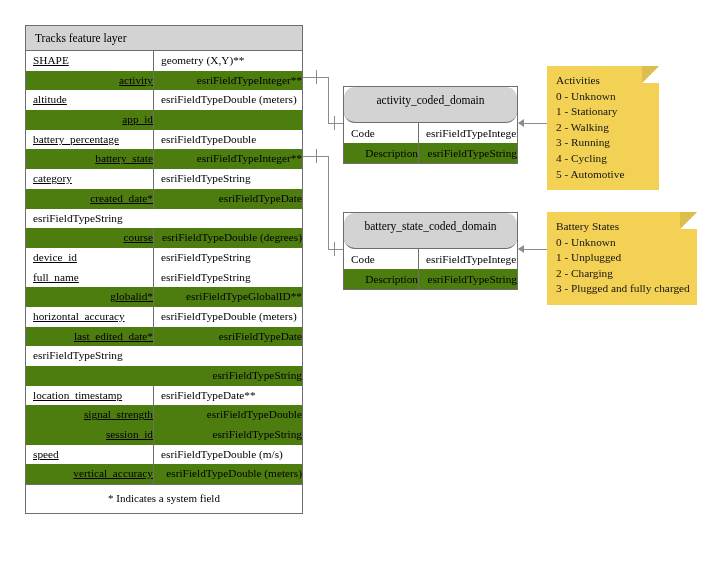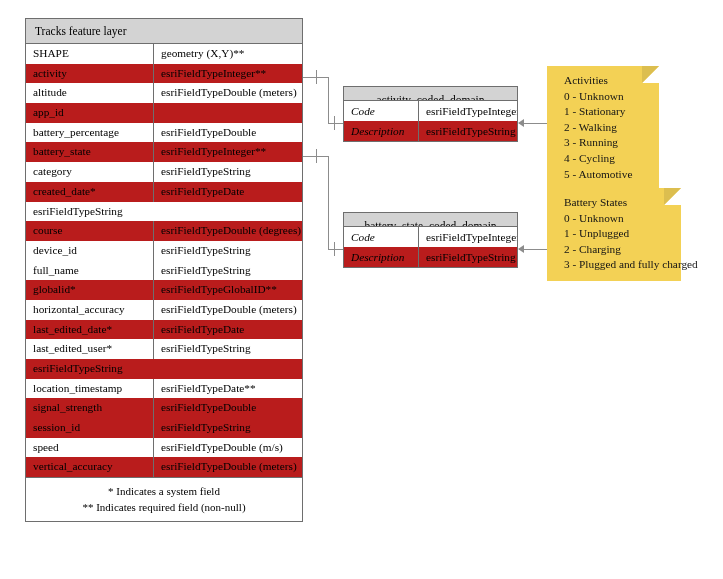--- a/index.html
+++ b/index.html
@@ -33,56 +33,56 @@
   }
   .entity-title.centered{text-align:center;padding-left:0;}
 
   .rows{display:block;}
   .row{
     display:flex;
     height:19.7px;
     box-sizing:border-box;
     font-size:11.3px;
   }
-  .row.alt{background:#b91c1c;}
+  .row.alt{background:#4d7c0f;text-align:right;}
   .row .c1{
     box-sizing:border-box;
     padding-left:7px;
     line-height:19.7px;
     white-space:nowrap;
     overflow:hidden;
     border-right:1px solid #6e6e6e;
   }
   .row .c2{
     box-sizing:border-box;
     padding-left:7px;
     line-height:19.7px;
     white-space:nowrap;
     overflow:hidden;
     flex:1;
   }
 
   
-  #tracks-table{left:25px;top:18px;width:278px;}
-  #tracks-table .c1{width:128px;}
+  #tracks-table{left:25px;top:25px;width:278px;}
+  #tracks-table .c1{width:128px;text-decoration:underline;}
 
   .footnote{
     border-top:1px solid #6e6e6e;
     text-align:center;
     font-size:11px;
     line-height:15.5px;
     padding:6px 2px 6px 2px;
     background:#ffffff;
   }
 
   
   .domain{width:175px;}
-  .domain .entity-title{height:14px;line-height:26px;}
+  .domain .entity-title{height:36px;line-height:26px;border-radius:11px;}
   .domain .row{height:20px;font-size:11.3px;}
-  .domain .row .c1{width:75px;line-height:20px;font-style:italic;}
+  .domain .row .c1{width:75px;line-height:20px;}
   .domain .row .c2{line-height:20px;}
   #activity-domain{left:343px;top:86px;}
   #battery-domain{left:343px;top:212px;}
 
   
   .note{
     position:absolute;
     background:#f3d155;
     box-sizing:border-box;
     font-size:11.3px;
@@ -99,23 +99,23 @@
     border-color:transparent transparent #ffffff transparent;
   }
   .note .fold-tri{
     position:absolute;
     top:0;right:0;
     width:0;height:0;
     border-style:solid;
     border-width:17px 17px 0 0;
     border-color:#dcbe4f transparent transparent transparent;
   }
-  .note-line{white-space:nowrap;margin-left:8px;}
+  .note-line{white-space:nowrap;}
   #activities-note{left:547px;top:66px;width:112px;}
-  #battery-note{left:547px;top:188px;width:134px;font-family:Liberation Serif, serif;}
+  #battery-note{left:547px;top:212px;width:150px;font-family:Liberation Serif, serif;}
 
   
   .line-h{position:absolute;height:0;border-top:1px solid #8c8c8c;}
   .line-v{position:absolute;width:0;border-left:1px solid #8c8c8c;}
   .tick{position:absolute;width:0;border-left:1px solid #8c8c8c;}
   .arrow-left{
     position:absolute;
     width:0;height:0;
     border-style:solid;
     border-width:4px 6px 4px 0;
@@ -183,21 +183,20 @@
       </div>
       <div class="row">
         <div class="c1">horizontal_accuracy</div>
         <div class="c2">esriFieldTypeDouble (meters)</div>
       </div>
       <div class="row alt">
         <div class="c1">last_edited_date*</div>
         <div class="c2">esriFieldTypeDate</div>
       </div>
       <div class="row">
-        <div class="c1">last_edited_user*</div>
         <div class="c2">esriFieldTypeString</div>
       </div>
       <div class="row alt">
         <div class="c2">esriFieldTypeString</div>
       </div>
       <div class="row">
         <div class="c1">location_timestamp</div>
         <div class="c2">esriFieldTypeDate**</div>
       </div>
       <div class="row alt">
@@ -213,21 +212,20 @@
         <div class="c2">esriFieldTypeDouble (m/s)</div>
       </div>
       <div class="row alt">
         <div class="c1">vertical_accuracy</div>
         <div class="c2">esriFieldTypeDouble (meters)</div>
       </div>
 
     </div>
     <div class="footnote">
       <div>* Indicates a system field</div>
-      <div>** Indicates required field (non-null)</div>
     </div>
   </div>
 
   <div class="line-h" style="left:303px;top:77px;width:25px;"></div>
   <div class="tick" style="left:316px;top:70px;height:14px;"></div>
   <div class="line-v" style="left:328px;top:77px;height:46px;"></div>
   <div class="line-h" style="left:328px;top:123px;width:16px;"></div>
   <div class="tick" style="left:334px;top:116px;height:14px;"></div>
 
   <div class="line-h" style="left:303px;top:156px;width:25px;"></div>

